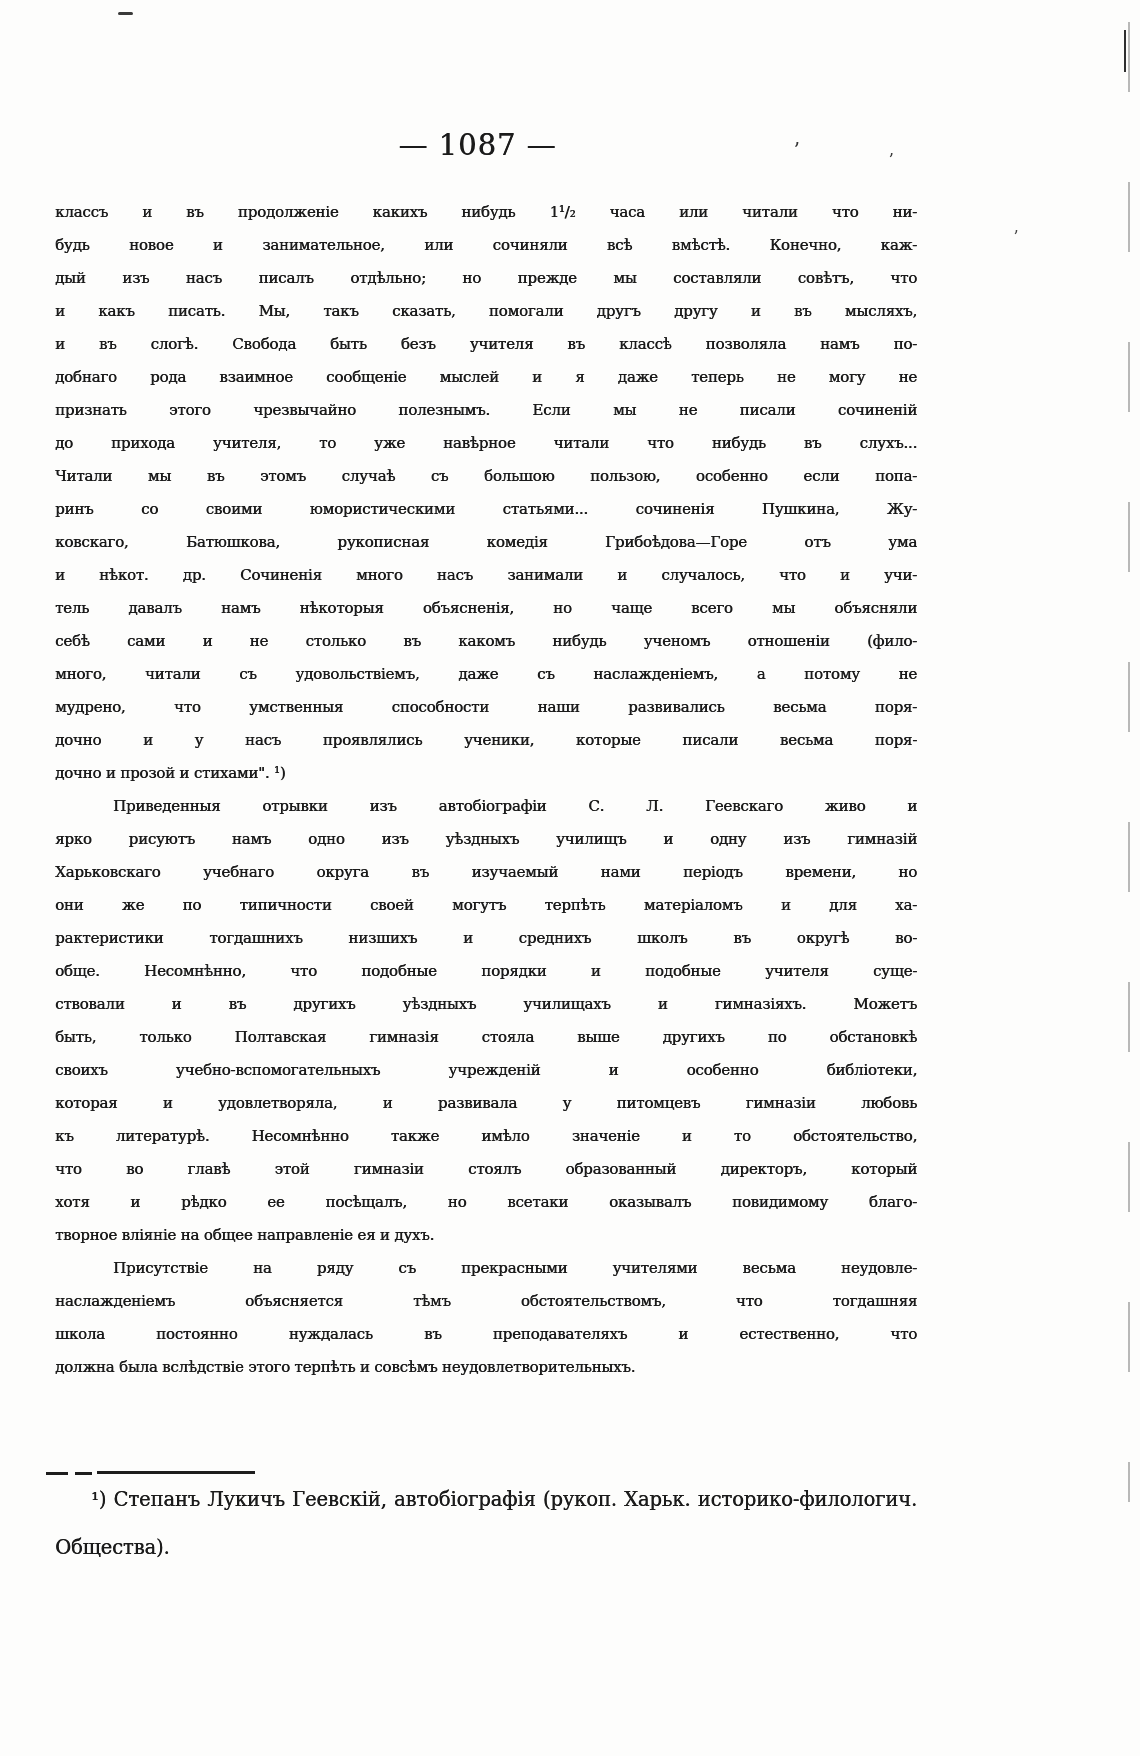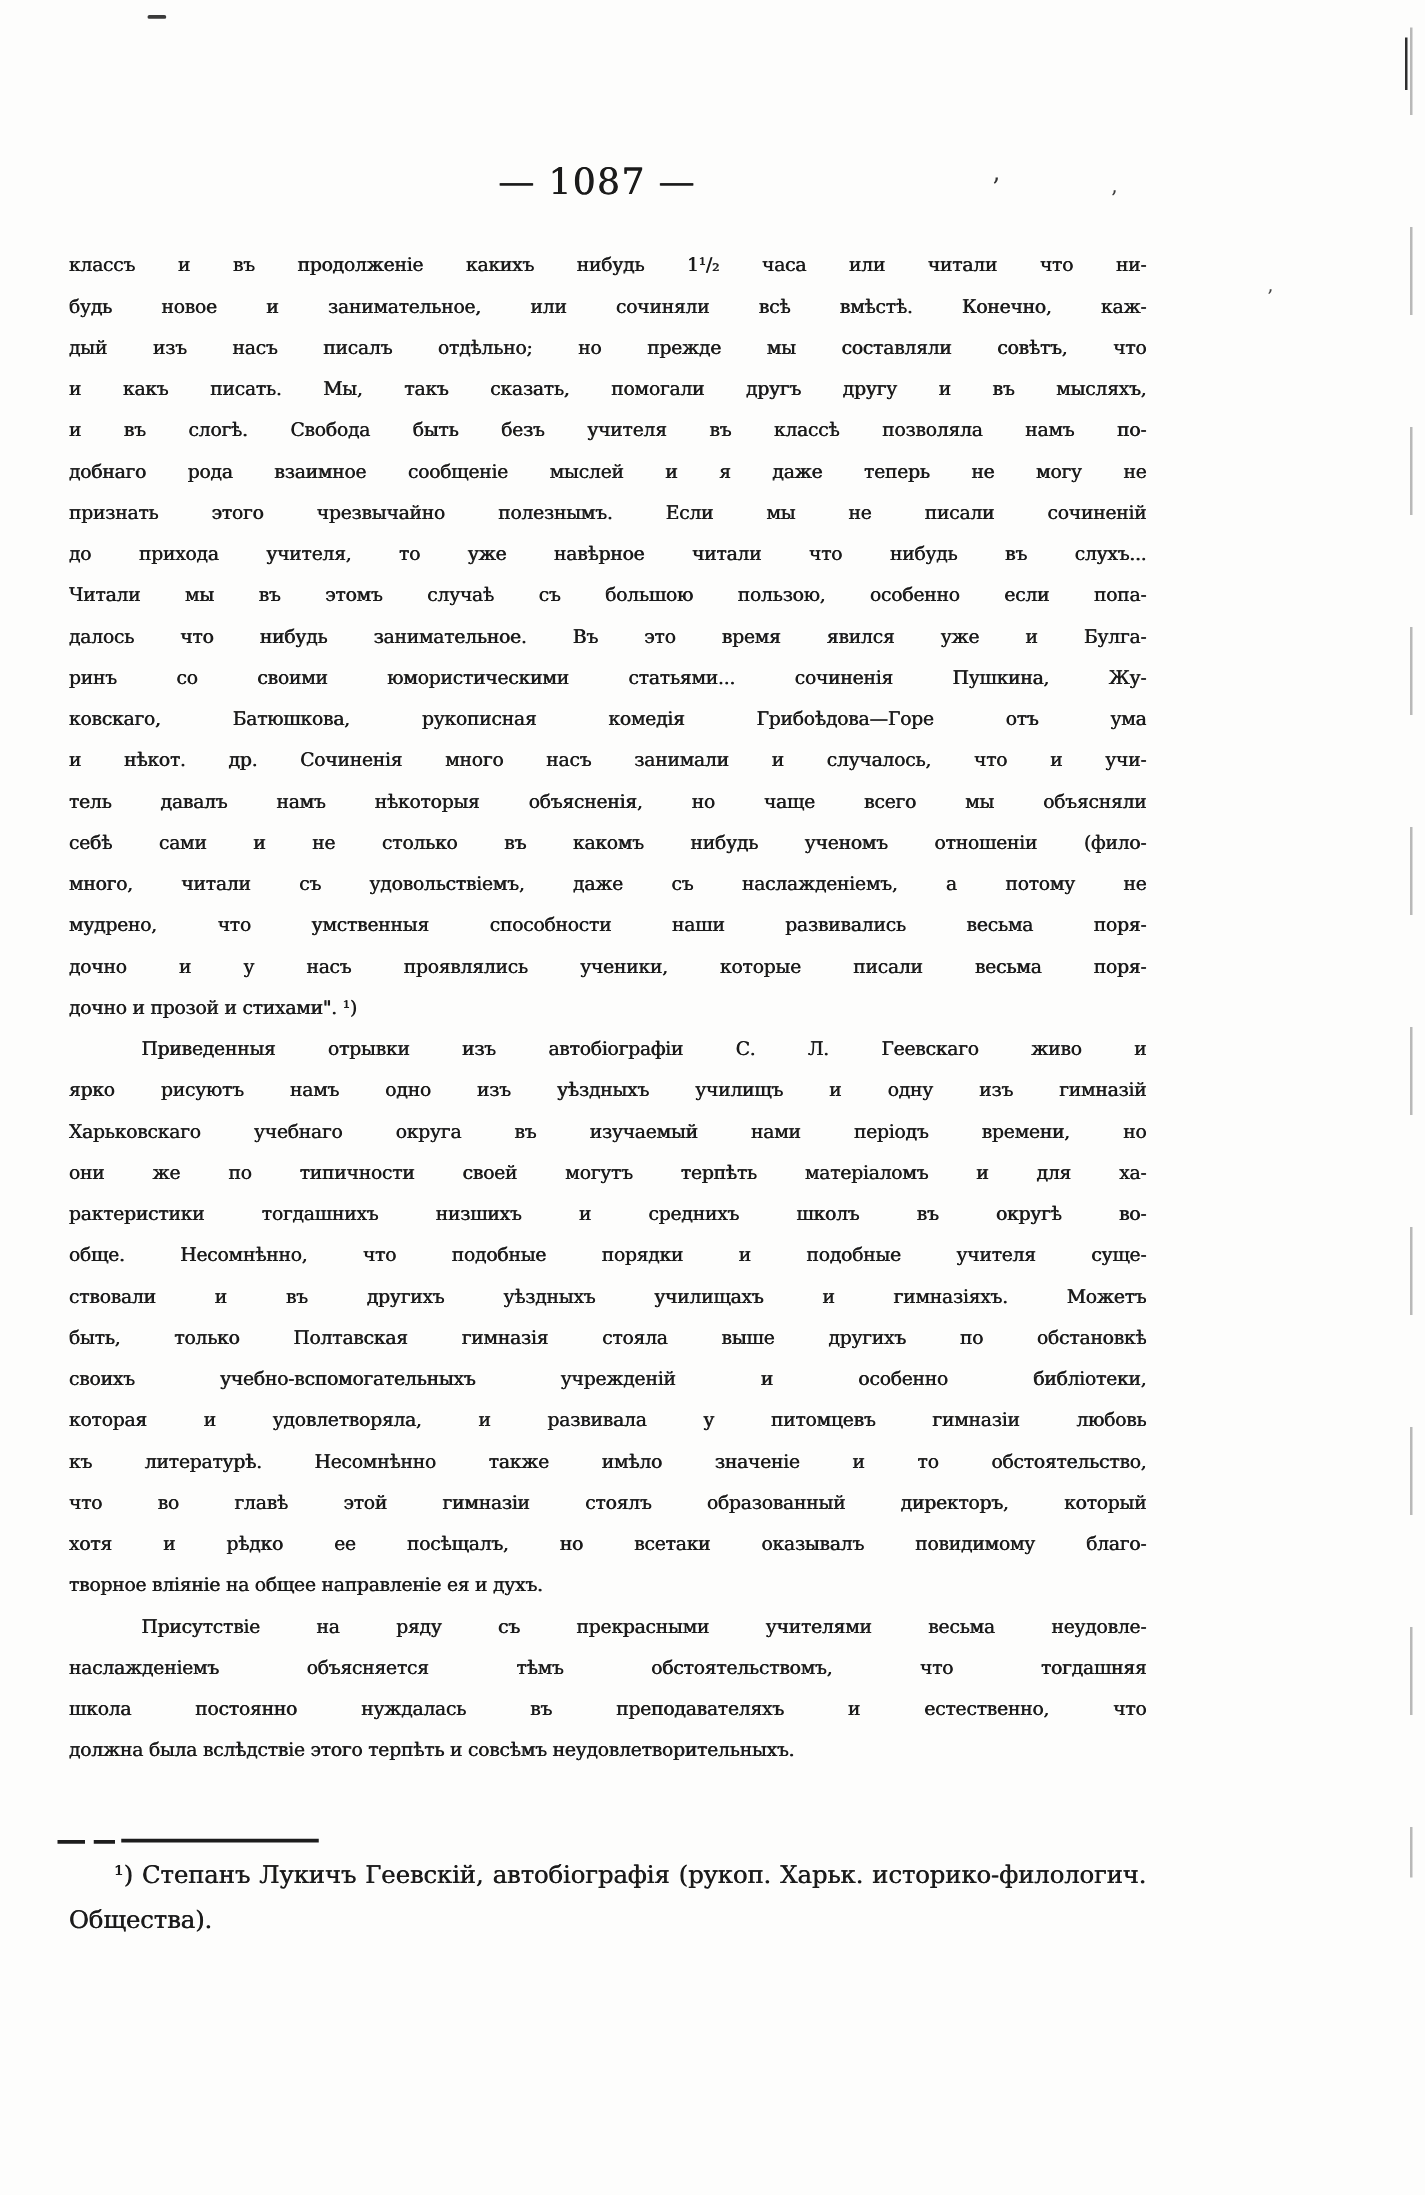--- a/index.html
+++ b/index.html
@@ -75,21 +75,21 @@
     line-height: 36px;
     font-size: 19.5px;
     letter-spacing: -0.1px;
     overflow: hidden;
     text-align: justify;
     text-align-last: justify;
     text-shadow: 0.4px 0 currentColor;
     white-space: nowrap;
   }
   .footnote .fline.indent { text-indent: 36px; }
-  .footnote .fline.end { text-align-last: left; }
+  .footnote .fline.end { text-align-last: left; margin-top: 12px; }
   
   .artifact { position: absolute; pointer-events: none; }
   .dash-topleft {
     top: 12px; left: 118px; width: 15px; height: 3px;
     background: #3a3a3a; border-radius: 2px;
   }
   .speck-1 { top: 138px; left: 793px; font-size: 20px; color: #333; }
   .speck-2 { top: 150px; left: 888px; font-size: 17px; color: #3c3c3c; }
   .speck-3 { top: 228px; left: 1013px; font-size: 16px; color: #444; }
   .edge-line {
@@ -122,21 +122,20 @@
   <div class="body-text" id="body-text">
       <div class="line">классъ и въ продолженіе какихъ нибудь 1¹/₂ часа или читали что ни-</div>
       <div class="line">будь новое и занимательное, или сочиняли всѣ вмѣстѣ. Конечно, каж-</div>
       <div class="line">дый изъ насъ писалъ отдѣльно; но прежде мы составляли совѣтъ, что</div>
       <div class="line">и какъ писать. Мы, такъ сказать, помогали другъ другу и въ мысляхъ,</div>
       <div class="line">и въ слогѣ. Свобода быть безъ учителя въ классѣ позволяла намъ по-</div>
       <div class="line">добнаго рода взаимное сообщеніе мыслей и я даже теперь не могу не</div>
       <div class="line">признать этого чрезвычайно полезнымъ. Если мы не писали сочиненій</div>
       <div class="line">до прихода учителя, то уже навѣрное читали что нибудь въ слухъ...</div>
       <div class="line">Читали мы въ этомъ случаѣ съ большою пользою, особенно если попа-</div>
-      <div class="line">далось что нибудь занимательное. Въ это время явился уже и Булга-</div>
       <div class="line">ринъ со своими юмористическими статьями... сочиненія Пушкина, Жу-</div>
       <div class="line">ковскаго, Батюшкова, рукописная комедія Грибоѣдова—Горе отъ ума</div>
       <div class="line">и нѣкот. др. Сочиненія много насъ занимали и случалось, что и учи-</div>
       <div class="line">тель давалъ намъ нѣкоторыя объясненія, но чаще всего мы объясняли</div>
       <div class="line">себѣ сами и не столько въ какомъ нибудь ученомъ отношеніи (фило-</div>
       <div class="line">много, читали съ удовольствіемъ, даже съ наслажденіемъ, а потому не</div>
       <div class="line">мудрено, что умственныя способности наши развивались весьма поря-</div>
       <div class="line">дочно и у насъ проявлялись ученики, которые писали весьма поря-</div>
       <div class="line end">дочно и прозой и стихами". ¹)</div>
       <div class="line indent">Приведенныя отрывки изъ автобіографіи С. Л. Геевскаго живо и</div>

